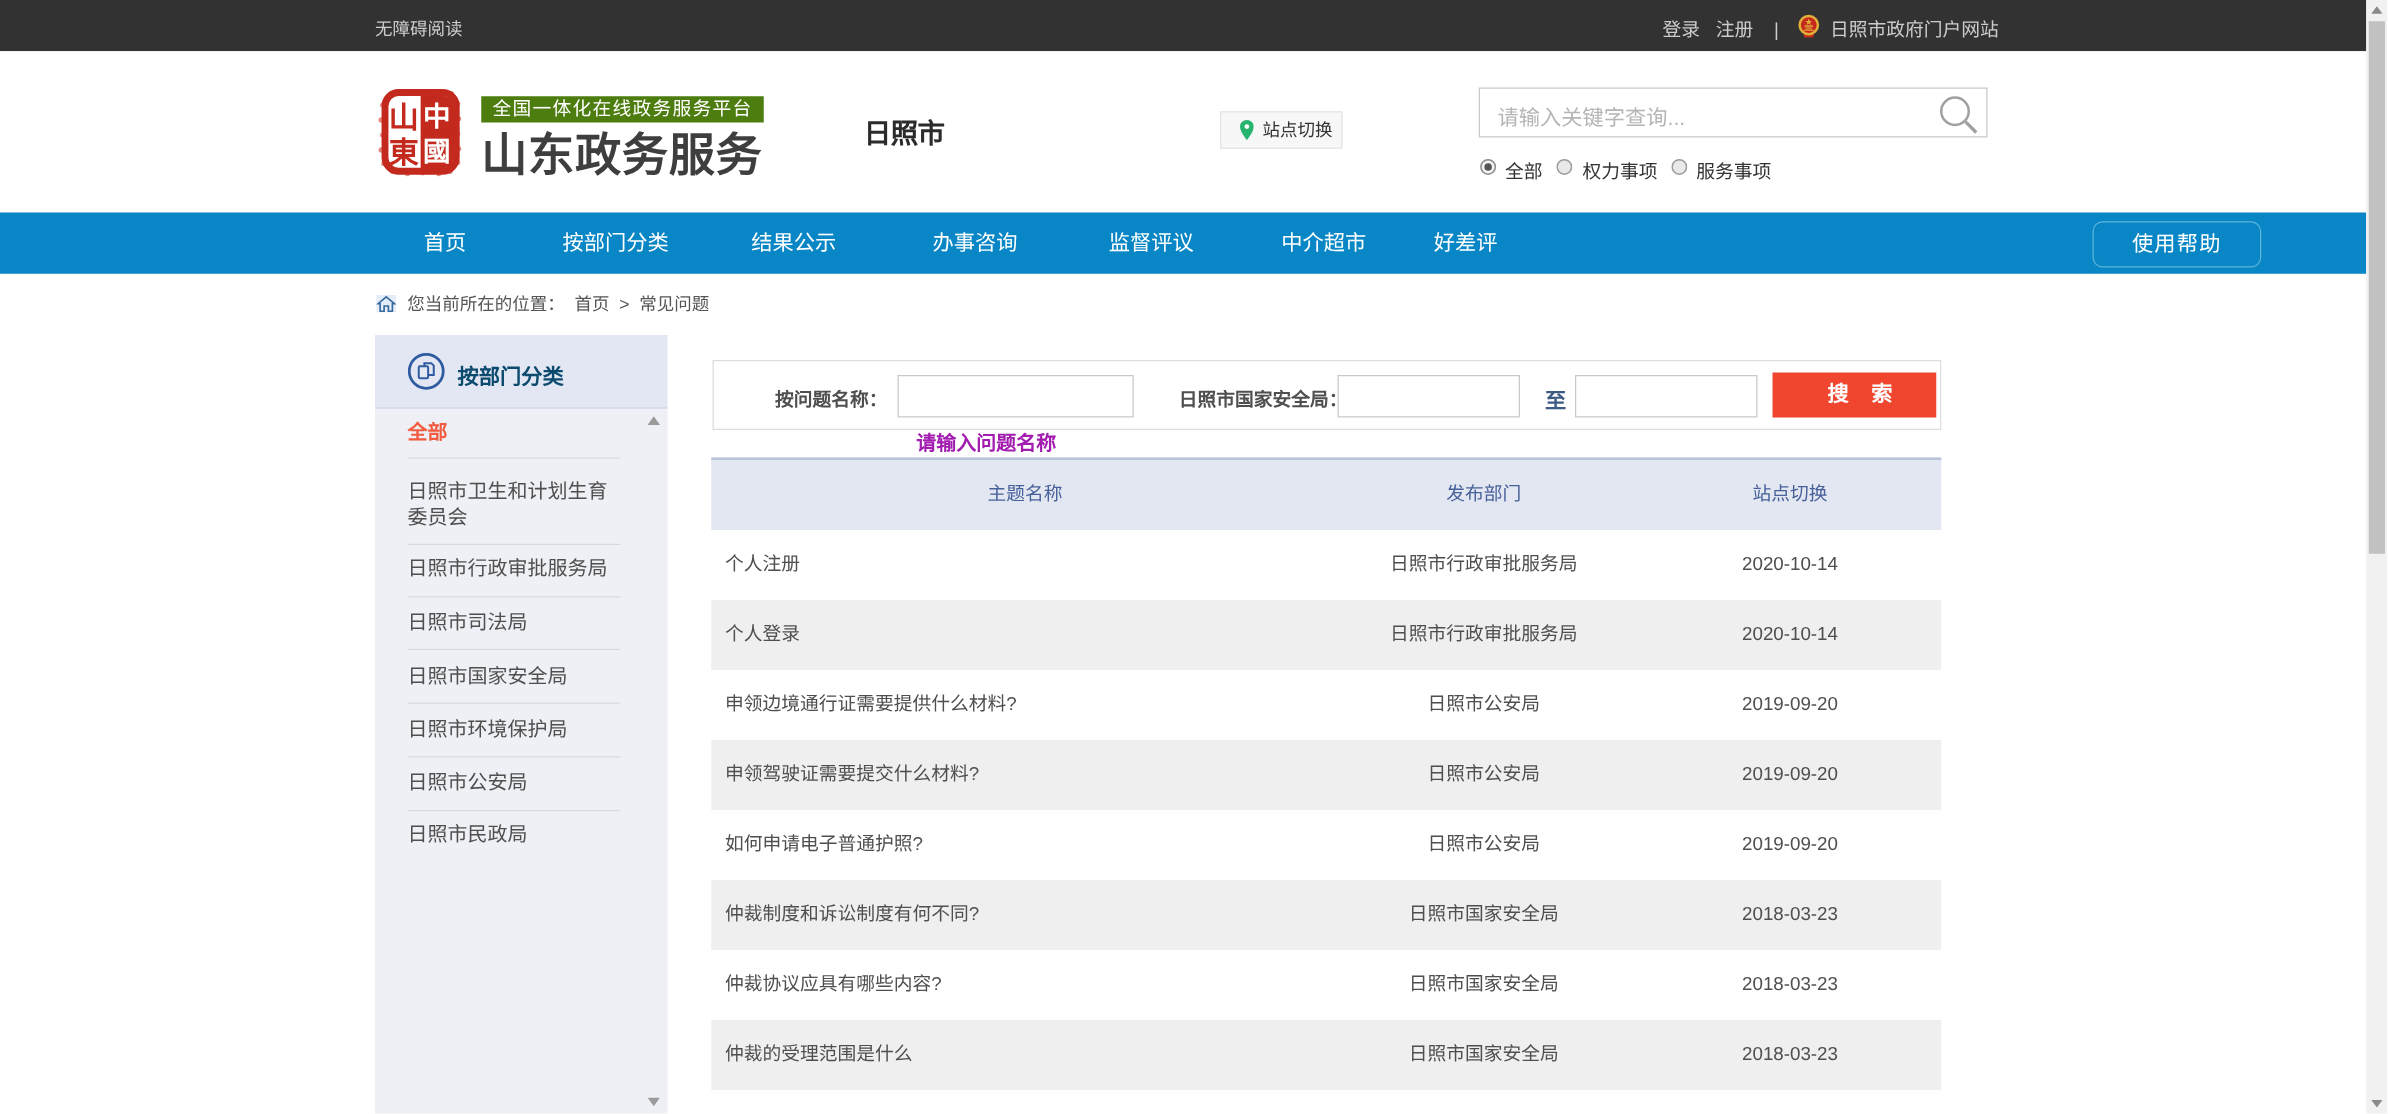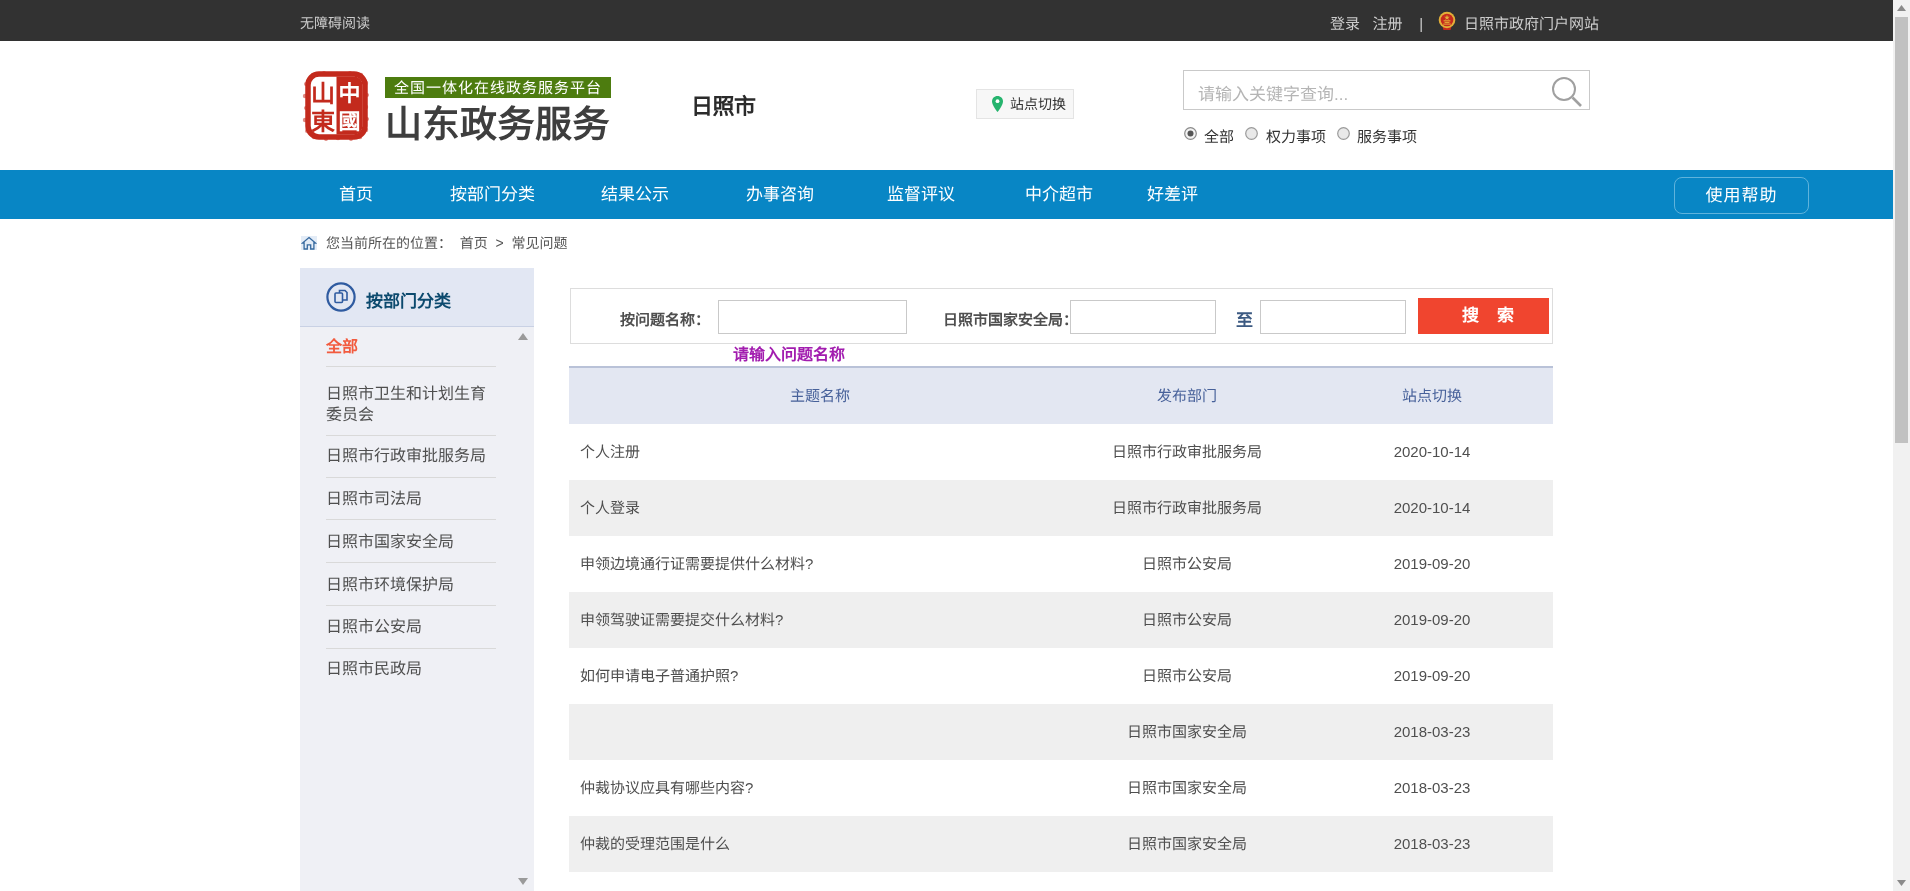--- a/index.html
+++ b/index.html
@@ -227,20 +227,21 @@
     <div class="c1">申领驾驶证需要提交什么材料?</div>
     <div class="c2">日照市公安局</div>
     <div class="c3">2019-09-20</div>
   </div>
 <div class="trow" style="top:648px;">
     <div class="c1">如何申请电子普通护照?</div>
     <div class="c2">日照市公安局</div>
     <div class="c3">2019-09-20</div>
   </div>
 <div class="trow gray" style="top:704px;">
+    <div class="c1">仲裁制度和诉讼制度有何不同?</div>
     <div class="c2">日照市国家安全局</div>
     <div class="c3">2018-03-23</div>
   </div>
 <div class="trow" style="top:760px;">
     <div class="c1">仲裁协议应具有哪些内容?</div>
     <div class="c2">日照市国家安全局</div>
     <div class="c3">2018-03-23</div>
   </div>
 <div class="trow gray" style="top:816px;">
     <div class="c1">仲裁的受理范围是什么</div>

